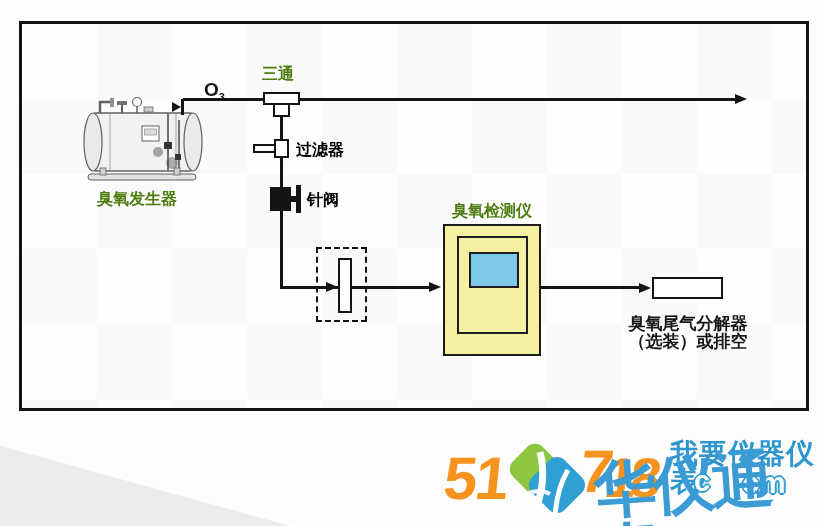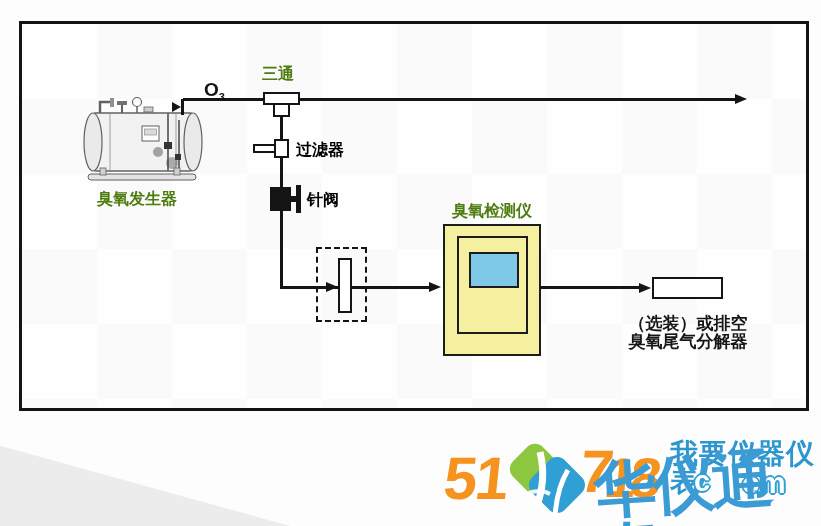--- a/index.html
+++ b/index.html
@@ -111,22 +111,22 @@
   <div class="abs det-outer">
     <div class="det-inner">
       <div class="det-screen"></div>
     </div>
   </div>
 
   <div class="abs line" style="left:540px;top:286px;width:100px;height:2.5px;"></div>
   <div class="abs arr" style="left:639px;top:283px;"></div>
   <div class="abs whitebox" style="left:652px;top:277px;width:71px;height:22px;"></div>
   <div class="abs txtblock" style="left:612px;top:315px;width:152px;line-height:18px;">
+    <div>臭氧尾气分解器</div>
     <div>（选装）或排空</div>
-    <div>臭氧尾气分解器</div>
   </div>
 
   <div class="abs wm-digit" style="left:444px;top:449px;font-size:60px;">51</div>
   <svg class="abs" style="left:506px;top:436px;" width="82" height="88" viewBox="0 0 82 88">
     <rect x="8" y="12" width="42" height="42" rx="11" transform="rotate(45 29 33)" fill="#8dc63f"></rect>
     <rect x="28" y="26" width="46" height="46" rx="11" transform="rotate(45 51 49)" fill="#2f9fd4"></rect>
     <path d="M30 72 Q41 44 34 16" stroke="#ffffff" stroke-width="7" fill="none"></path>
     <path d="M49 80 Q51 52 62 34" stroke="#ffffff" stroke-width="5" fill="none"></path>
     <path d="M20 58 Q34 52 44 58" stroke="#ffffff" stroke-width="4" fill="none" opacity="0.9"></path>
   </svg>

